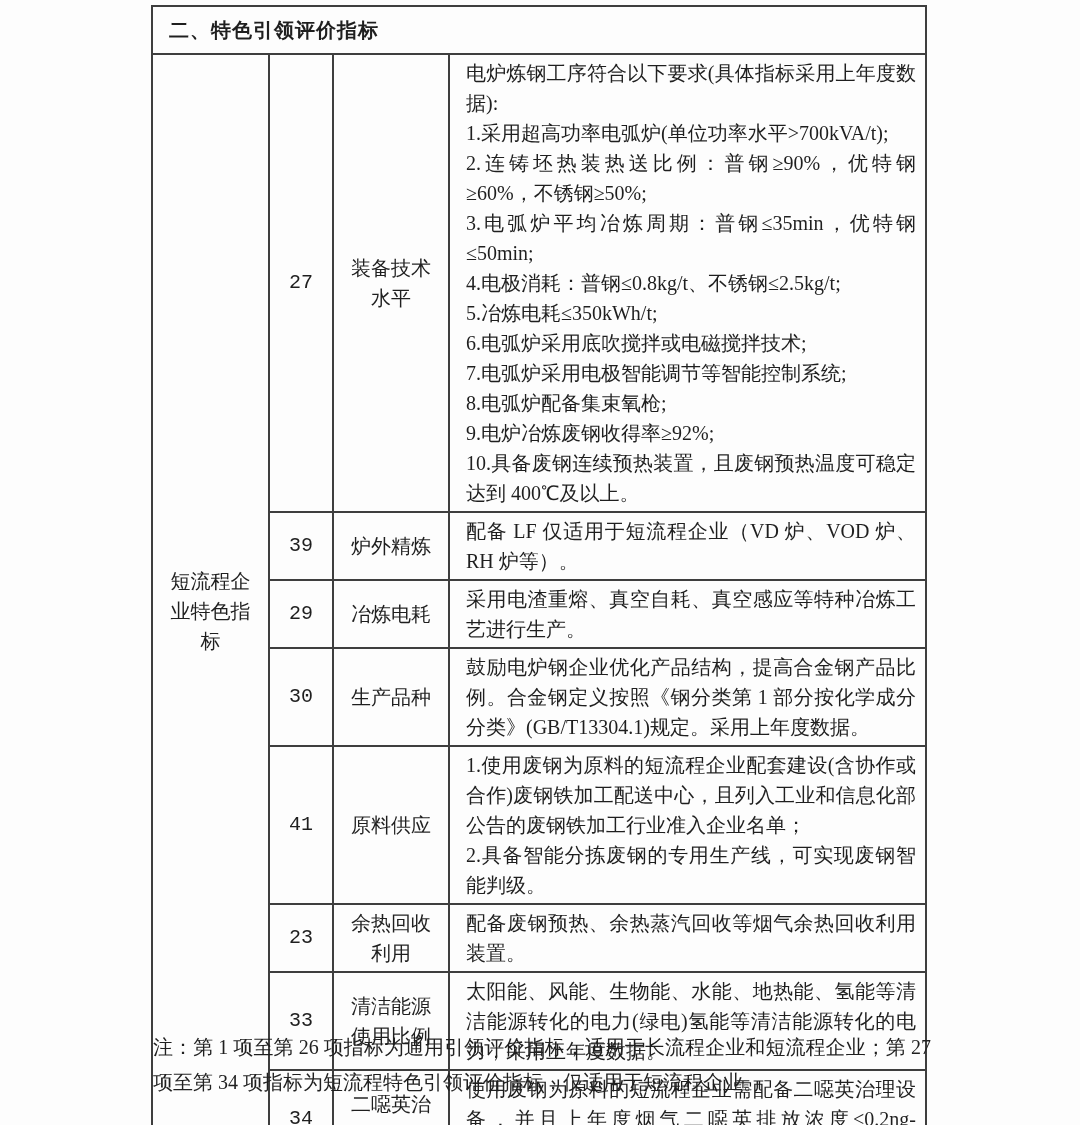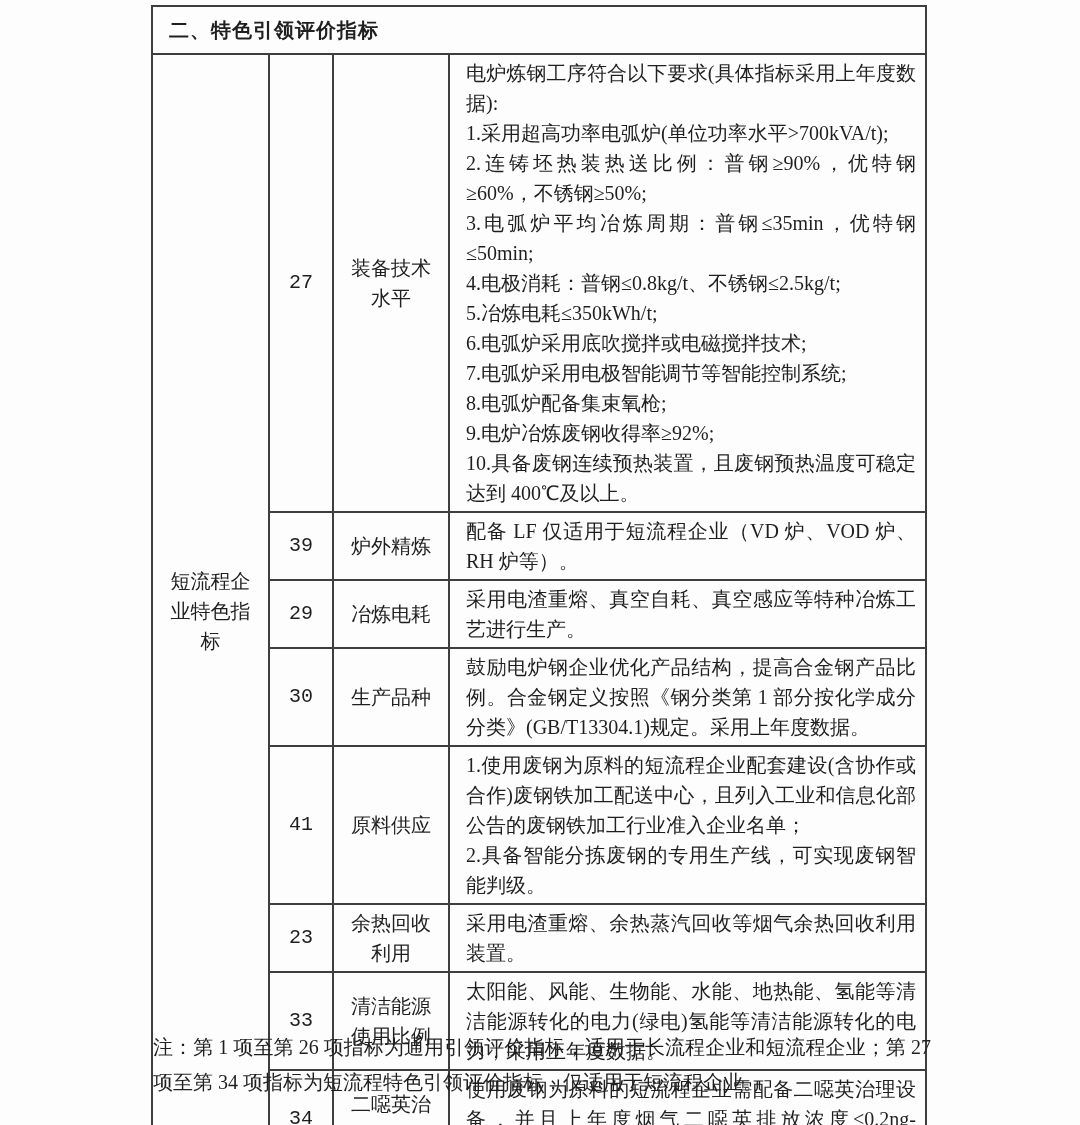--- a/index.html
+++ b/index.html
@@ -128,21 +128,21 @@
       <tr>
         <td class="num-cell">41</td>
         <td class="name-cell">原料供应</td>
         <td class="desc-cell">1.使用废钢为原料的短流程企业配套建设(含协作或合作)废钢铁加工配送中心，且列入工业和信息化部公告的废钢铁加工行业准入企业名单；
 2.具备智能分拣废钢的专用生产线，可实现废钢智能判级。</td>
       </tr>
 
       <tr>
         <td class="num-cell">23</td>
         <td class="name-cell">余热回收利用</td>
-        <td class="desc-cell">采用电渣重熔、余热蒸汽回收等烟气余热回收利用装置。</td>
+        <td class="desc-cell">配备废钢预热、余热蒸汽回收等烟气余热回收利用装置。</td>
       </tr>
 
       <tr>
         <td class="num-cell">33</td>
         <td class="name-cell">清洁能源使用比例</td>
         <td class="desc-cell">太阳能、风能、生物能、水能、地热能、氢能等清洁能源转化的电力(绿电)氢能等清洁能源转化的电力，采用上年度数据。</td>
       </tr>
 
       <tr>
         <td class="num-cell">34</td>

